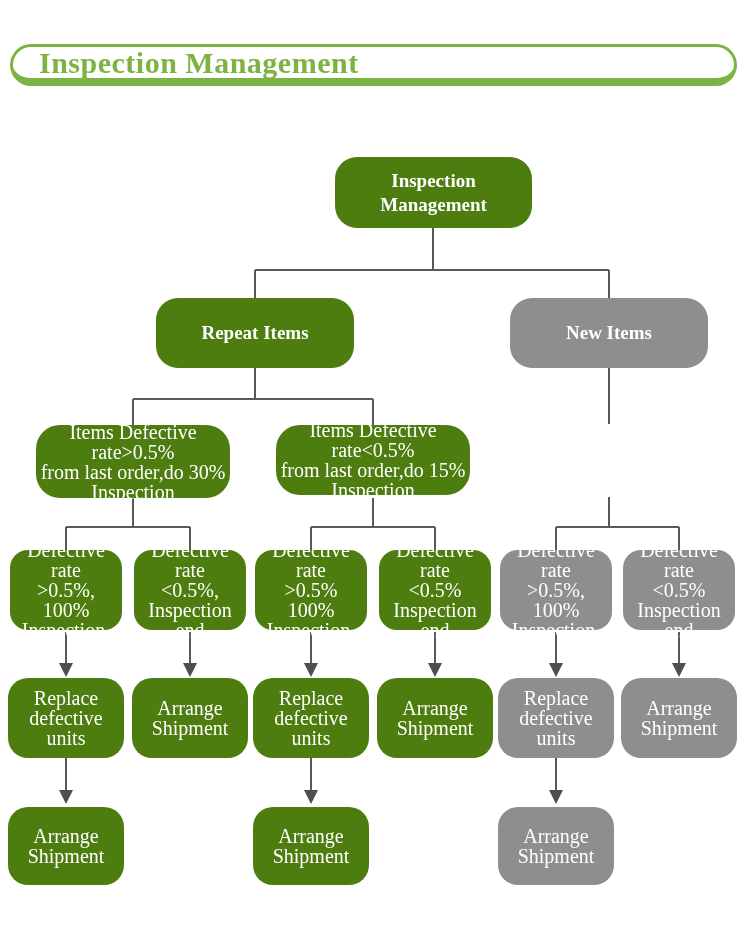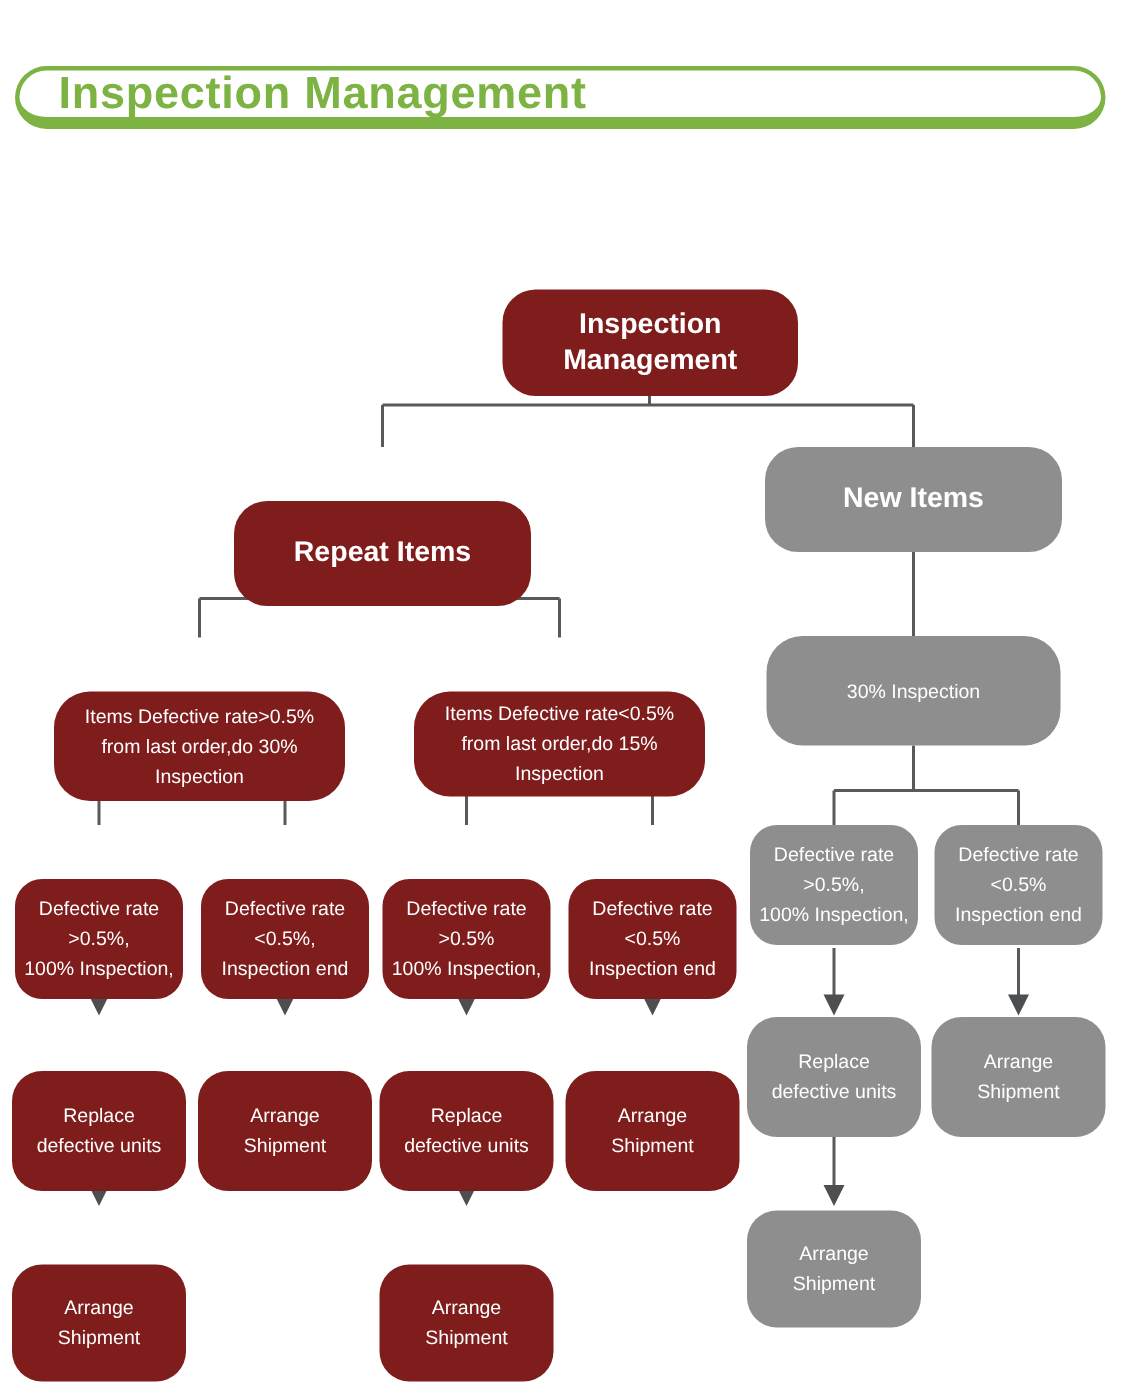--- a/index.html
+++ b/index.html
@@ -1,41 +1,41 @@
 <!DOCTYPE html>
 <html><head>
 <meta charset="utf-8">
 <style>
   html,body{margin:0;padding:0;background:#fff;}
   .canvas{
     position:relative;width:750px;height:933px;background:#ffffff;
-    font-family:Liberation Sans, sans-serif;overflow:hidden;
+    font-family:Liberation Serif, serif;overflow:hidden;
   }
   
   .header-pill{
     position:absolute;left:10px;top:44px;width:721px;height:31px;
     border:3px solid #7cb342;border-bottom:8px solid #7cb342;
     border-radius:24px;display:flex;align-items:center;background:#fff;
   }
   .header-title{
     margin-left:26px;font-size:30px;font-weight:bold;color:#7cb342;
     letter-spacing:0.5px;white-space:nowrap;
   }
   
   .connectors{position:absolute;left:0;top:0;}
   .tree-line{stroke:#58595b;stroke-width:2;fill:none;}
   .arrow-head{fill:#4d4e50;stroke:none;}
   
   .node{
     position:absolute;border-radius:20px;color:#ffffff;
     display:flex;align-items:center;justify-content:center;
     text-align:center;white-space:pre-line;
-    font-size:13px;line-height:20px;
+    font-size:20px;line-height:20px;
   }
-  .green{background:#7f1d1d;margin-top:36px;}
+  .green{background:#4d7c0f;}
   .gray{background:#8e8e8e;}
   .lvl-top{font-weight:bold;font-size:19px;line-height:24px;border-radius:22px;}
   .r3{border-radius:24px;}
   .r4{border-radius:18px;}
   .r56{border-radius:20px;}
 </style>
 </head>
 <body>
 
 <div class="canvas">
@@ -63,21 +63,20 @@
 
   <div class="node green lvl-top" style="left:156px;top:298px;width:198px;height:70px">Repeat Items</div>
   <div class="node gray lvl-top" style="left:510px;top:298px;width:198px;height:70px">New Items</div>
 
   <div class="node green r3" style="left:36px;top:425px;width:194px;height:73px">Items Defective rate&gt;0.5%
 from last order,do 30%
 Inspection</div>
   <div class="node green r3" style="left:276px;top:425px;width:194px;height:70px">Items Defective rate&lt;0.5%
 from last order,do 15%
 Inspection</div>
-  <div class="node gray r3" style="left:511px;top:424px;width:196px;height:73px">30% Inspection</div>
 
   <div class="node green r4" style="left:10px;top:550px;width:112px;height:80px">Defective rate
 &gt;0.5%,
 100% Inspection,</div>
   <div class="node green r4" style="left:134px;top:550px;width:112px;height:80px">Defective rate
 &lt;0.5%,
 Inspection end</div>
   <div class="node green r4" style="left:255px;top:550px;width:112px;height:80px">Defective rate
 &gt;0.5%
 100% Inspection,</div>

